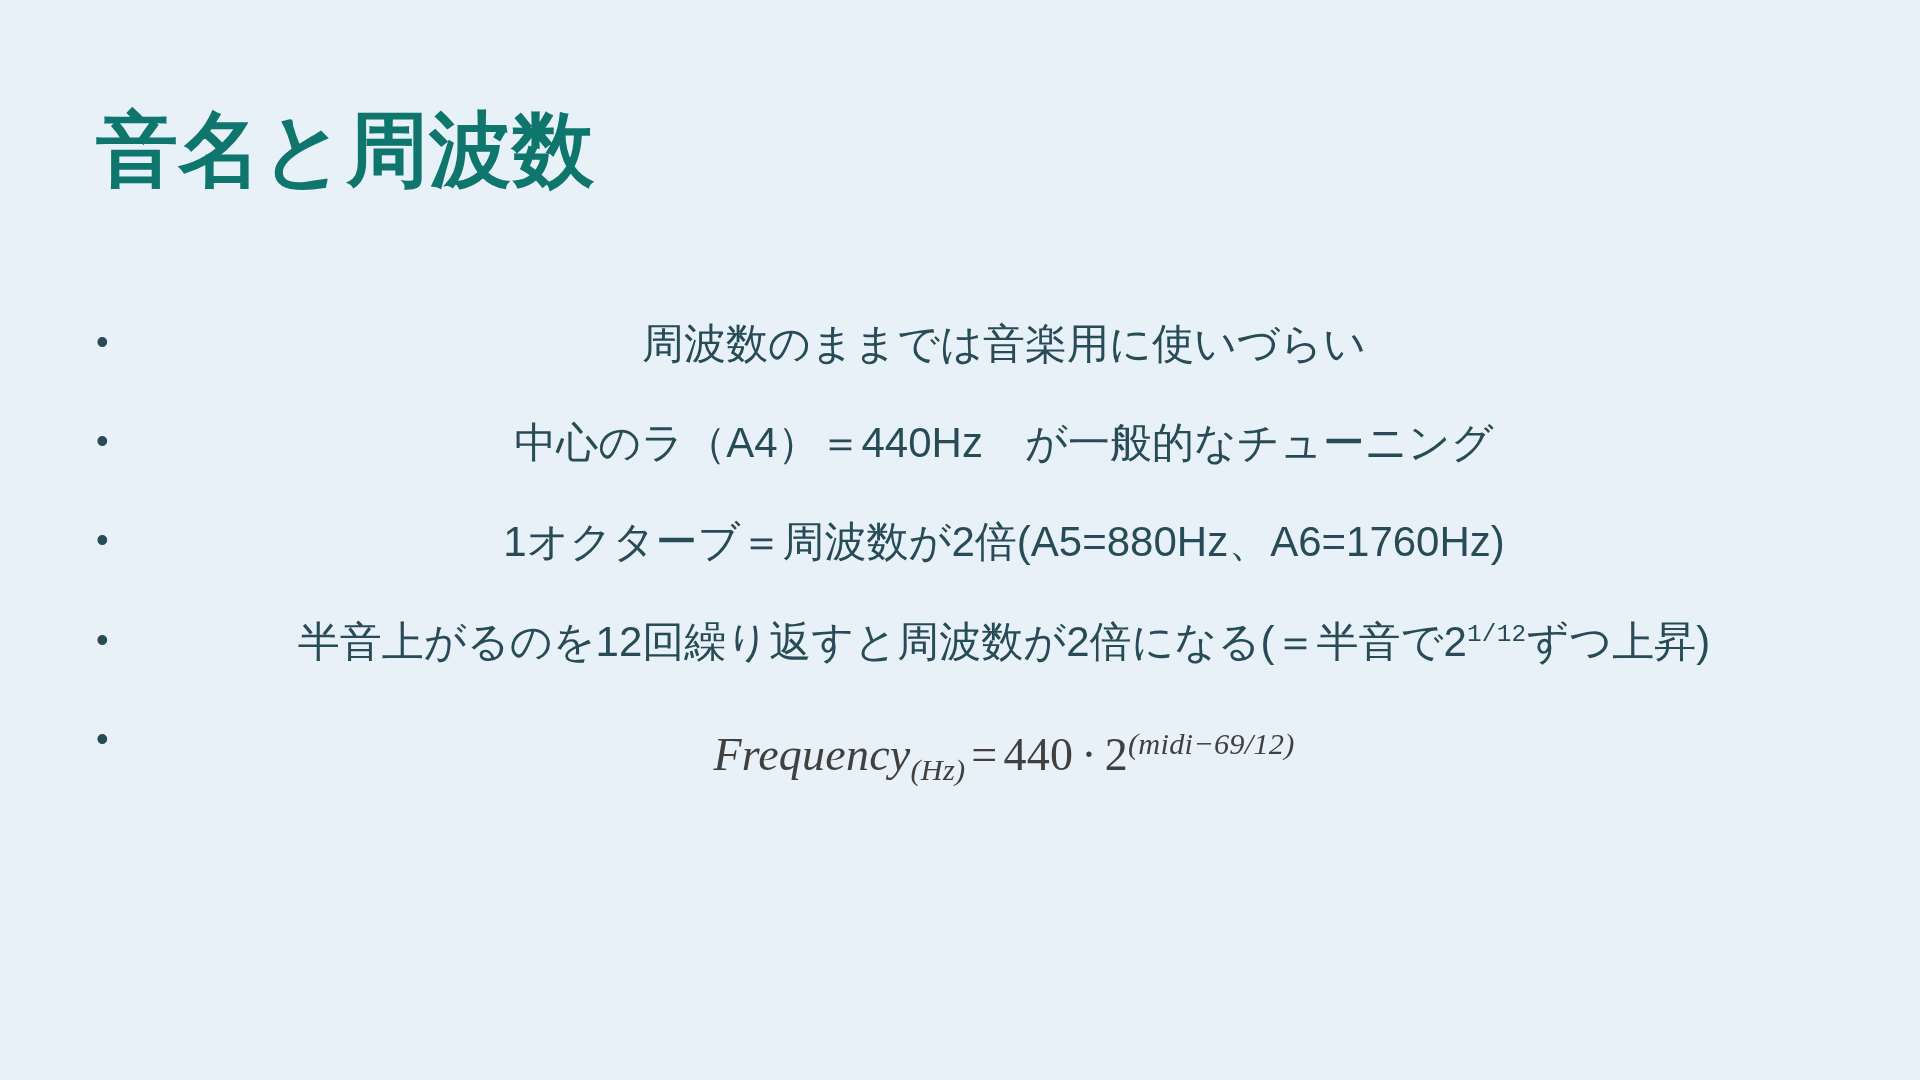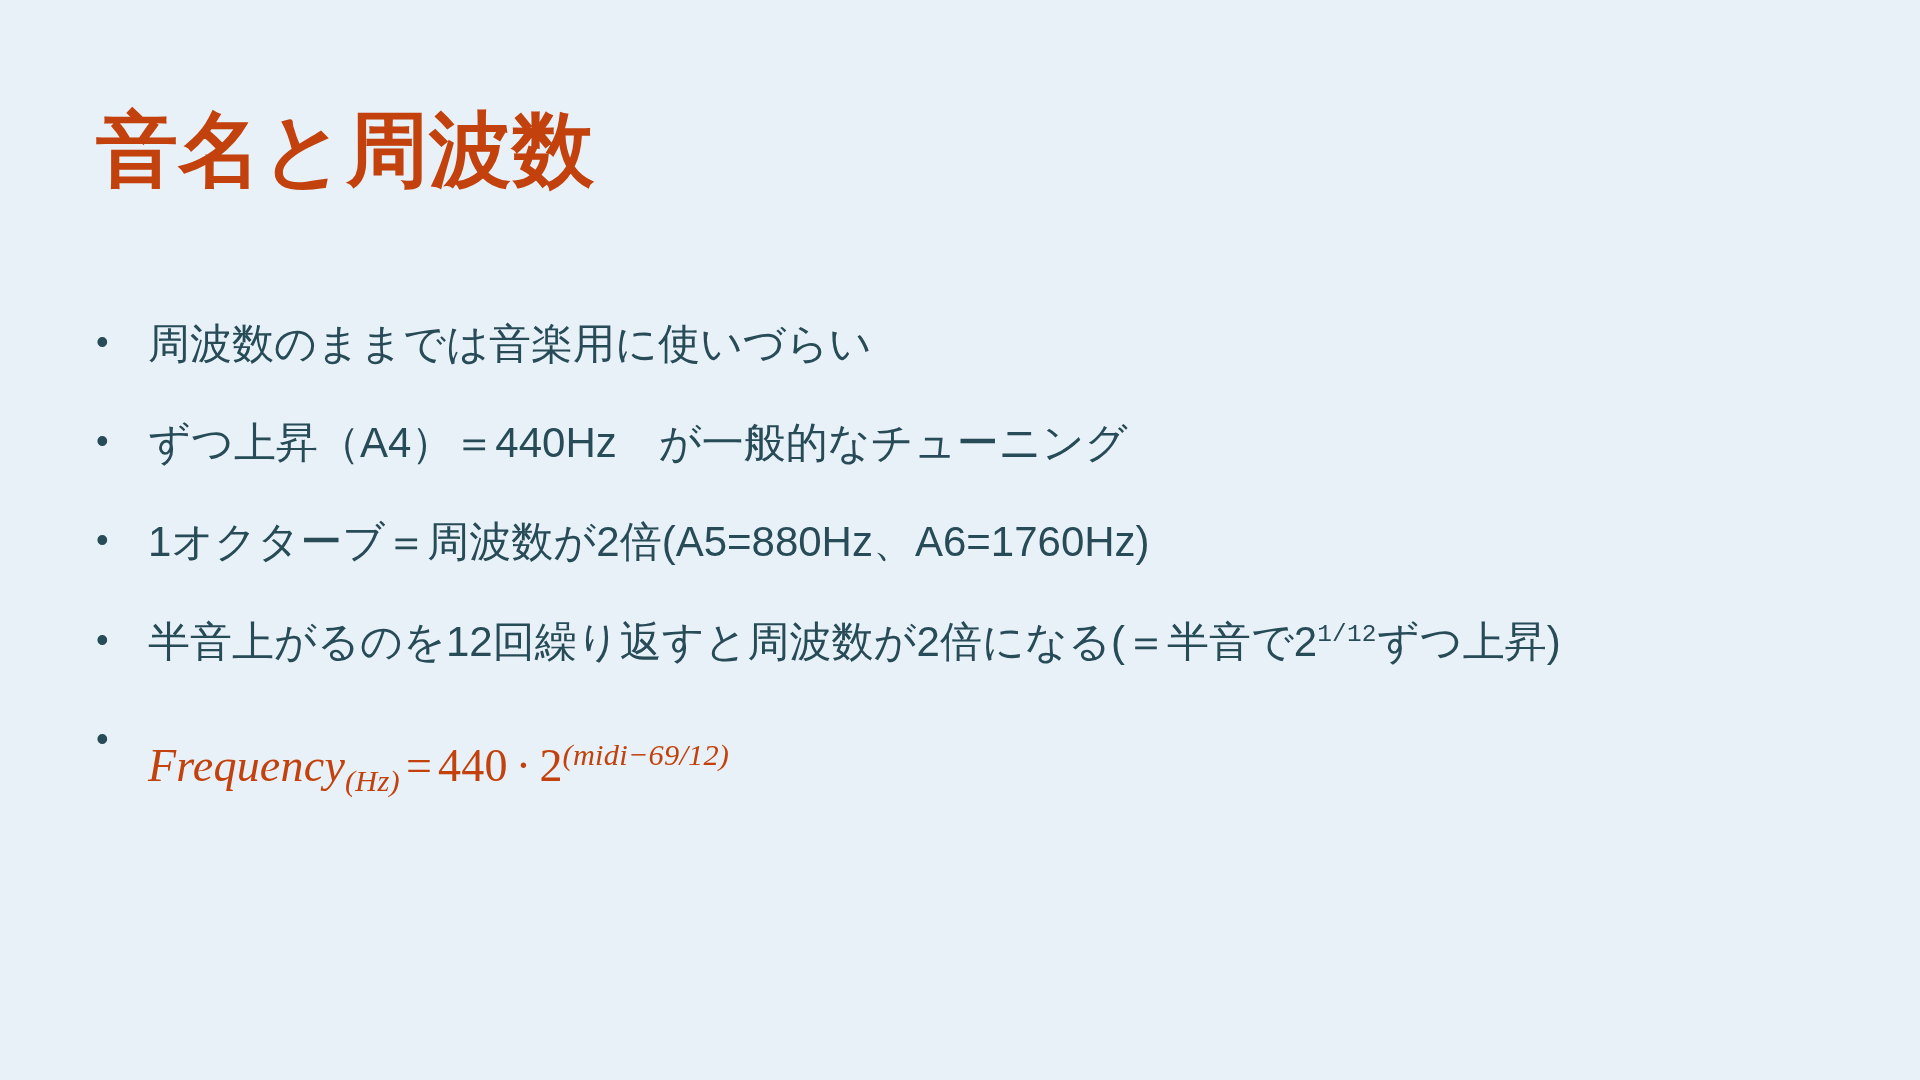--- a/index.html
+++ b/index.html
@@ -21,21 +21,21 @@
     background: #e8f1f7;
     box-sizing: border-box;
   }
 
   .slide-title {
     position: absolute;
     left: 96px;
     top: 48px;
     font-size: 82px;
     font-weight: 700;
-    color: #c2410c;
+    color: #0f766e;
     letter-spacing: 0.01em;
     line-height: 1.15;
     white-space: nowrap;
   }
 
   .bullet-list {
     position: absolute;
     left: 96px;
     top: 318px;
     right: 60px;
@@ -56,43 +56,44 @@
     font-size: 36px;
     line-height: 1.35;
     color: #274b57;
     text-align: left;
     user-select: none;
   }
 
   .bullet-body {
     flex: 1 1 auto;
     min-width: 0;
+    text-align: center;
   }
 
   .bullet-text {
     display: block;
     white-space: nowrap;
   }
 
   
   .sup-frac {
     font-family: Liberation Mono, monospace;
     font-size: 0.58em;
     vertical-align: super;
     line-height: 0;
     letter-spacing: 0.01em;
   }
 
   .formula {
     display: block;
-    margin-top: 23px;
+    margin-top: 12px;
     font-family: "Liberation Serif", "DejaVu Serif", serif;
     font-style: italic;
     font-size: 46px;
-    color: #c2410c;
+    color: #404040;
     white-space: nowrap;
     letter-spacing: 0.005em;
   }
   .formula .roman {
     font-style: normal;
   }
   .formula .sub {
     font-size: 0.66em;
     vertical-align: sub;
     line-height: 0;
@@ -123,21 +124,21 @@
     <li class="bullet-item">
       <span class="bullet-marker">•</span>
       <span class="bullet-body">
         <span class="bullet-text">周波数のままでは音楽用に使いづらい</span>
       </span>
     </li>
 
     <li class="bullet-item">
       <span class="bullet-marker">•</span>
       <span class="bullet-body">
-        <span class="bullet-text">ずつ上昇（A4）＝440Hz　が一般的なチューニング</span>
+        <span class="bullet-text">中心のラ（A4）＝440Hz　が一般的なチューニング</span>
       </span>
     </li>
 
     <li class="bullet-item">
       <span class="bullet-marker">•</span>
       <span class="bullet-body">
         <span class="bullet-text">1オクターブ＝周波数が2倍(A5=880Hz、A6=1760Hz)</span>
       </span>
     </li>
 

